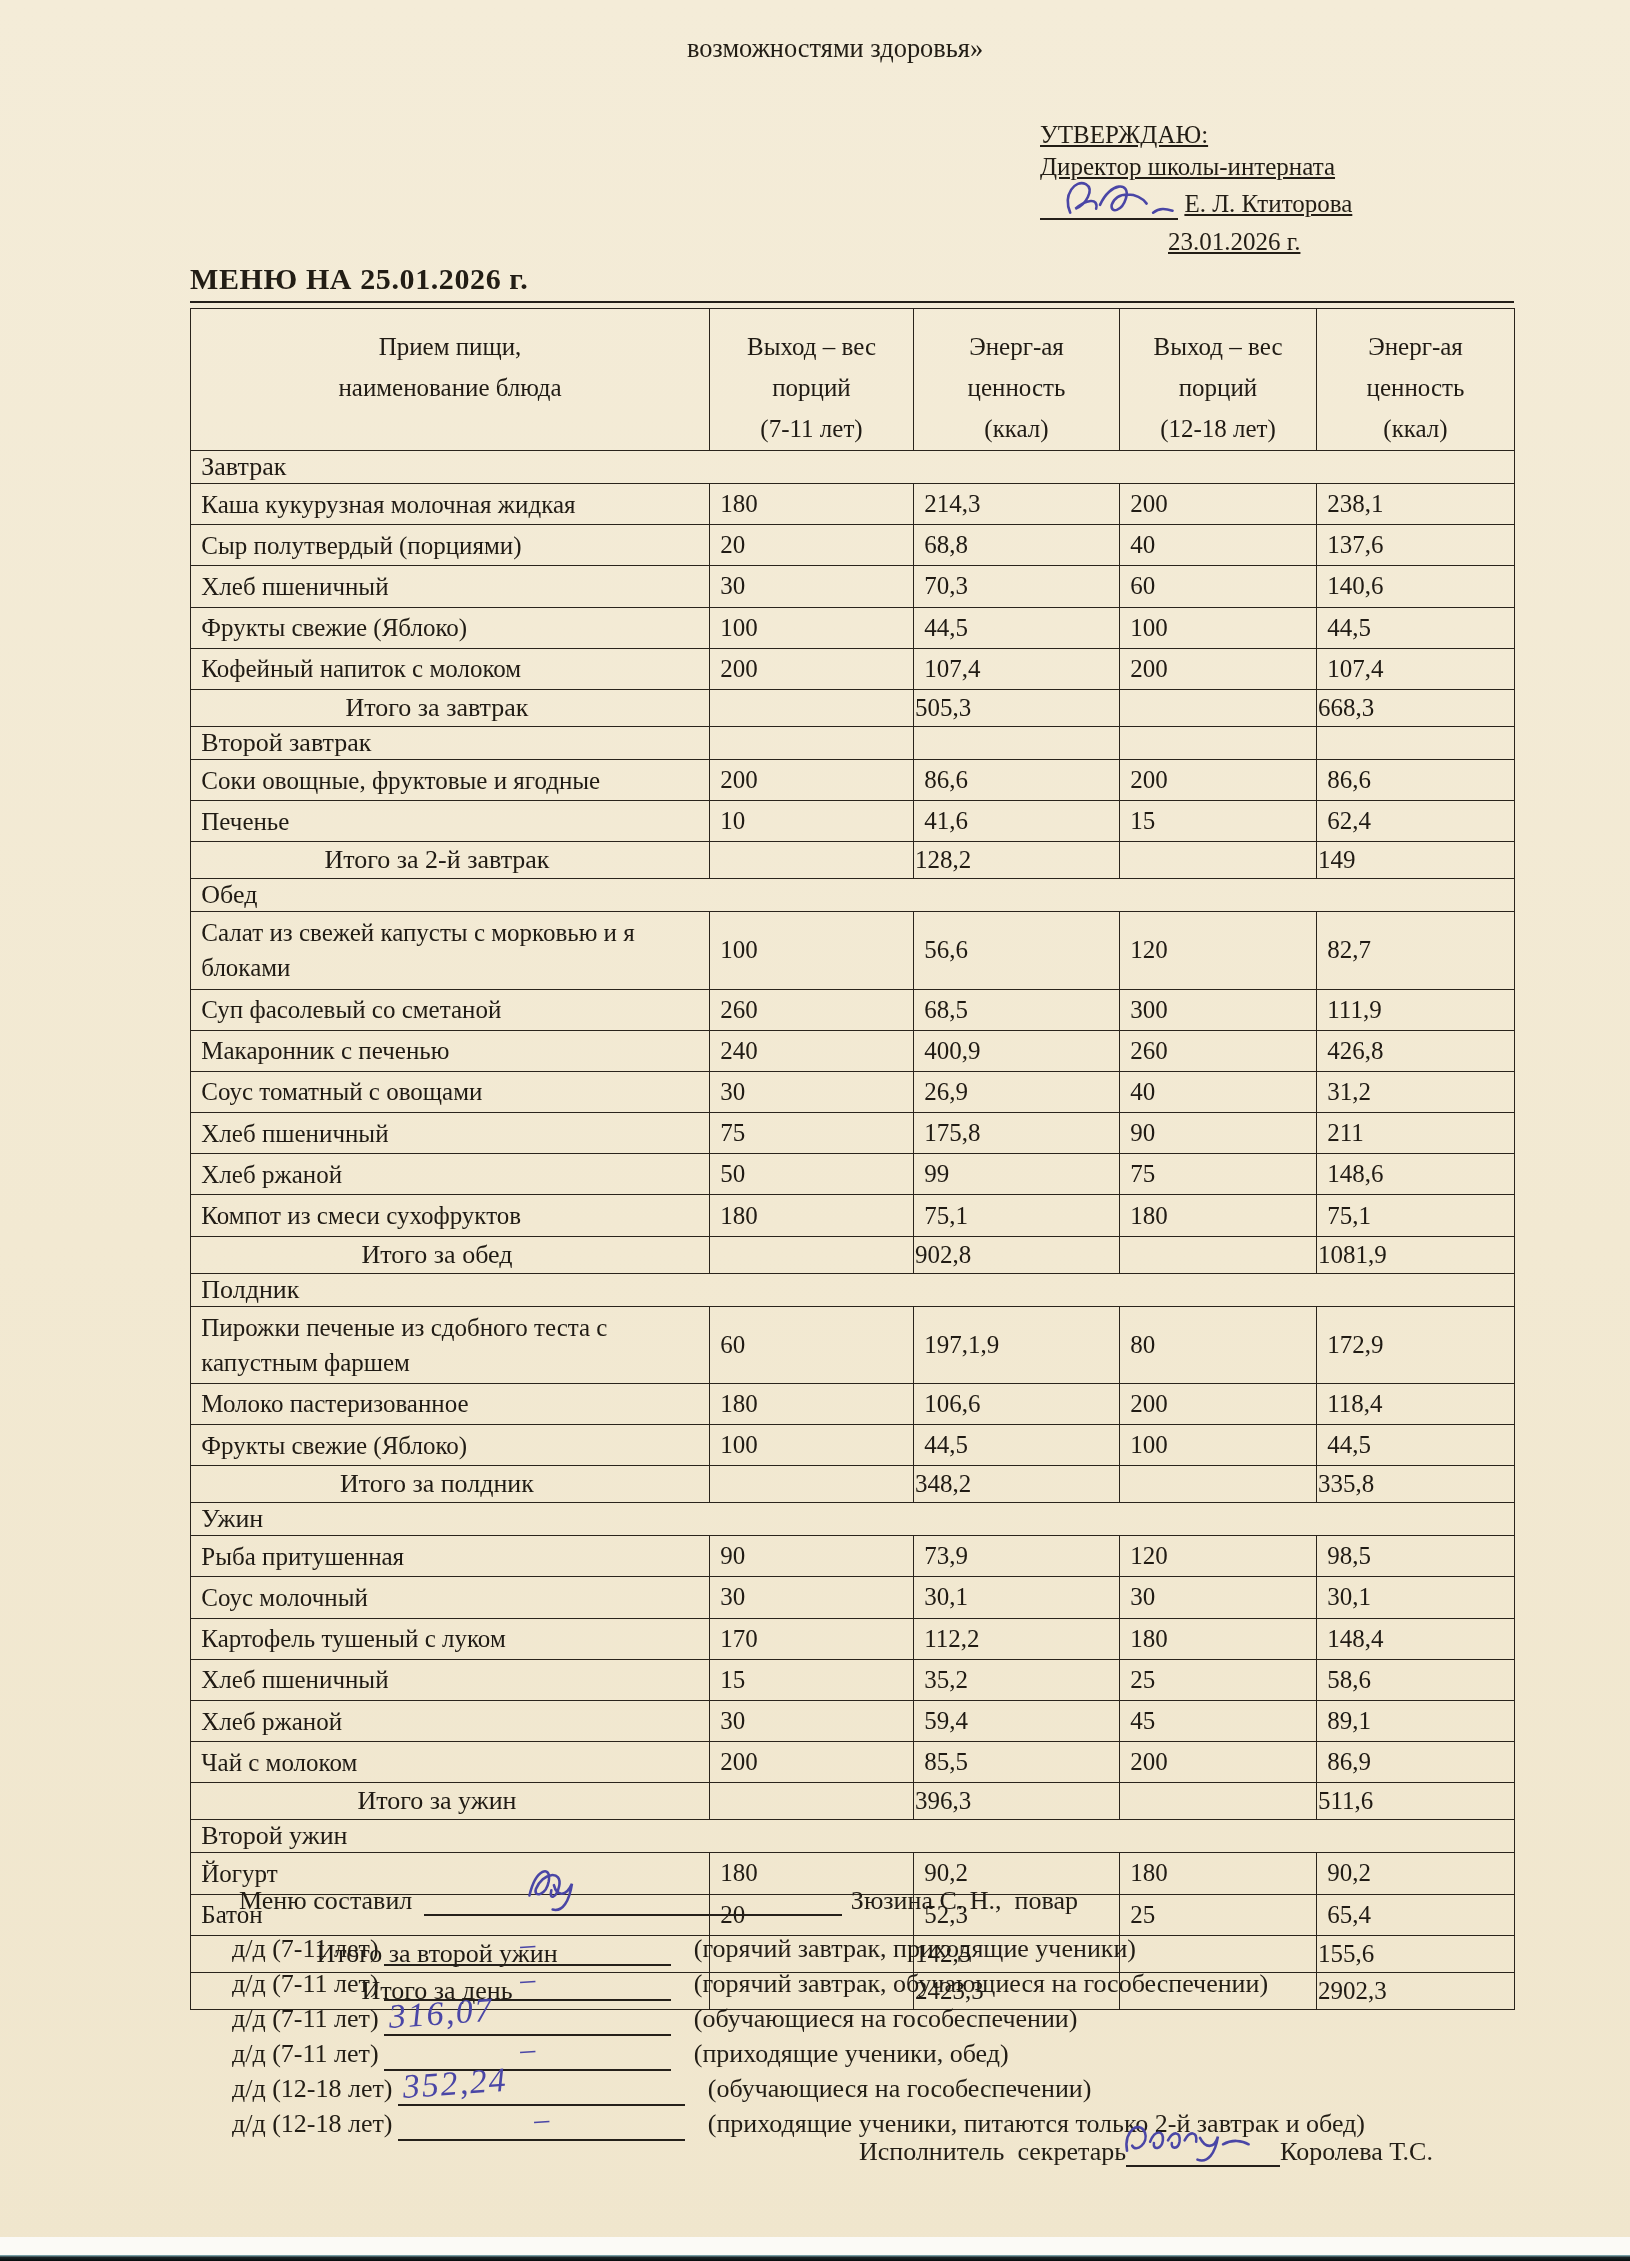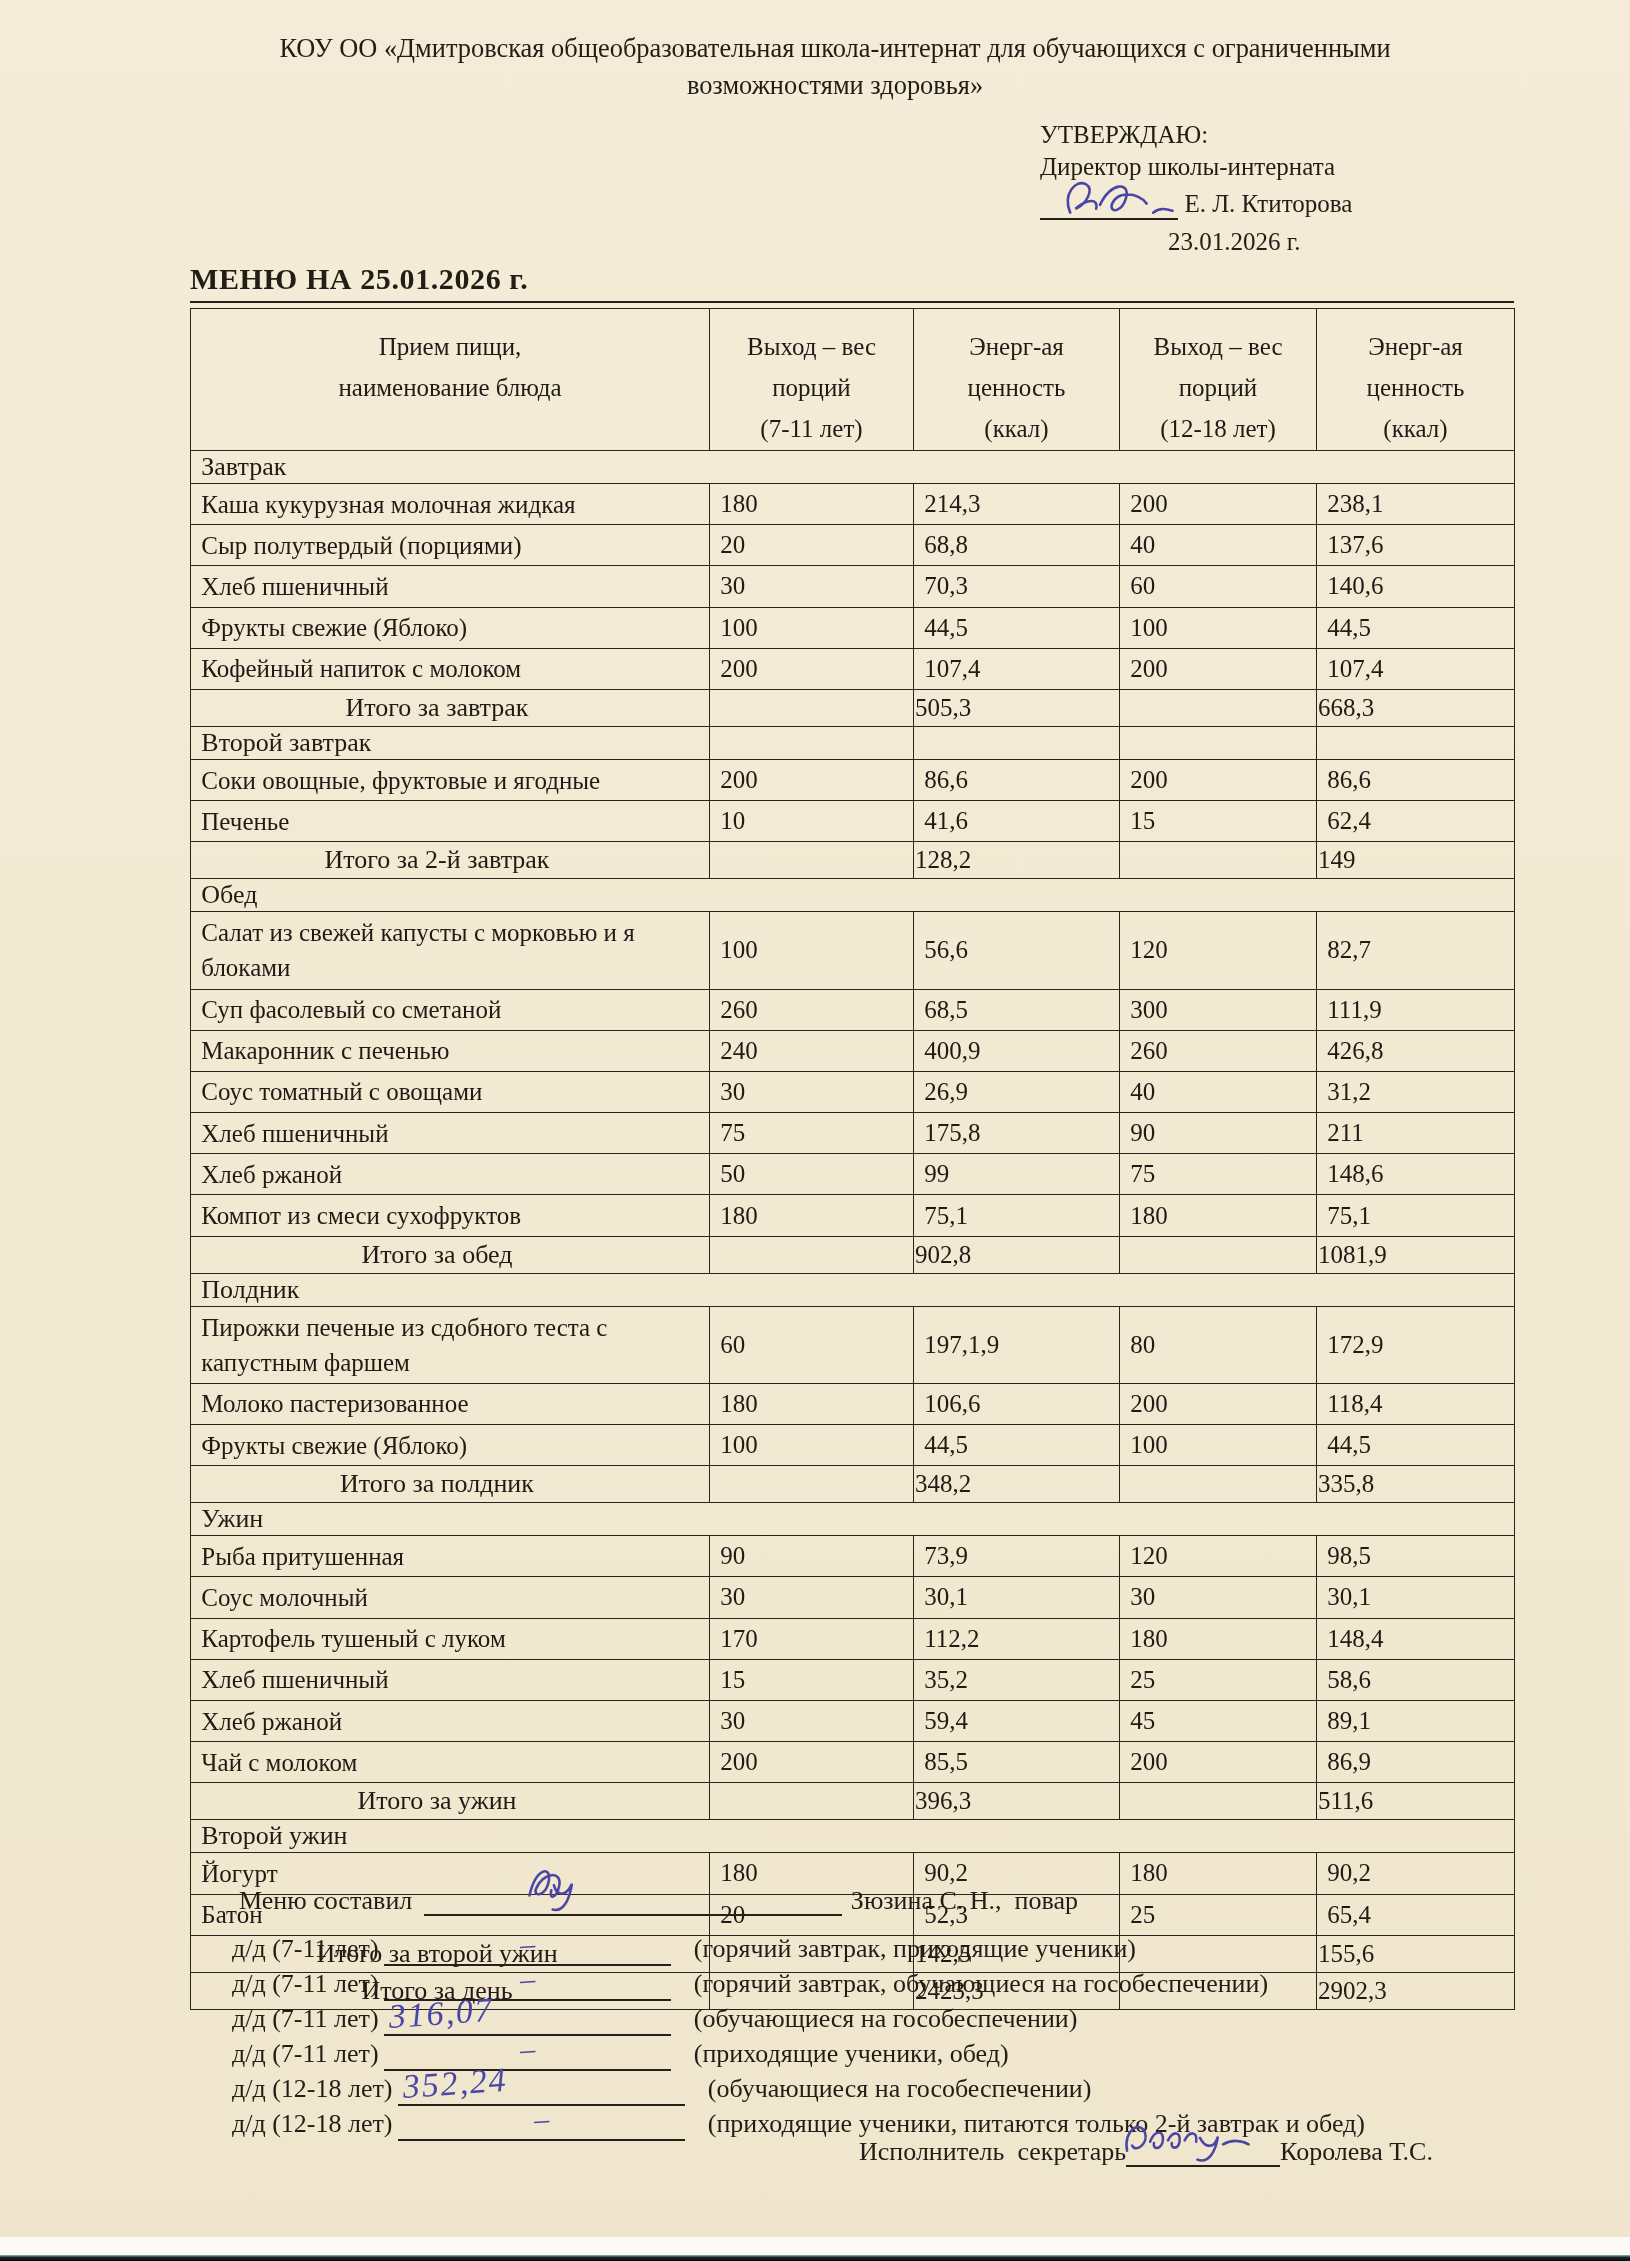--- a/index.html
+++ b/index.html
@@ -3,21 +3,21 @@
 <meta charset="utf-8">
 <style>
   html,body { margin:0; padding:0; background:#888; }
   .page {
     position:relative; width:1630px; height:2261px; overflow:hidden;
     background:linear-gradient(180deg,#f4ecd8 0%,#f2e9d2 55%,#f0e6cd 100%);
     font-family:"Liberation Serif", serif; color:#221d15;
   }
   .org-name { position:absolute; left:187px; top:30px; width:1296px; text-align:center;
               font-size:26.4px; line-height:37px; }
-  .approve { position:absolute; left:1040px; top:119px; font-size:25px; line-height:32px; }
+  .approve { position:absolute; left:1040px; top:119px; font-size:25px; line-height:32px;text-decoration:underline; }
   .approve .sig-row { position:relative; height:40px; margin-top:2.6px; white-space:nowrap; }
   .sig-underline { display:inline-block; width:138px; height:32px; border-bottom:2.6px solid #25201a;
                    position:relative; vertical-align:bottom; margin-right:6.4px; }
   .sig-underline svg { position:absolute; left:15.5px; bottom:-9px; overflow:visible; }
   .approve-date { margin-left:128px; }
   .menu-title { position:absolute; left:190px; top:262px; width:1324px; 
                 font-weight:bold; font-size:30px; letter-spacing:0.6px; }
   .top-rule { position:absolute; left:190px; top:301px; width:1324px; height:1.9px; background:#241f18; }
   table.menu-table { position:absolute; left:190px; top:308px; width:1324px;
                      border-collapse:collapse; table-layout:fixed; font-size:25px; color:#201b14; }
@@ -53,21 +53,20 @@
   .scan-white { position:absolute; left:0; top:2237px; width:1630px; height:18px; background:#fbfaf6; }
   .scan-dark  { position:absolute; left:0; top:2255px; width:1630px; height:6.4px;
                 background:linear-gradient(180deg,#8fbec6 0%,#1a2426 40%,#070c0d 100%); }
 </style>
 </head>
 <body>
 
 <div class="page">
 
   <div class="org-name">
-    <div>КОУ ОО «Дмитровская общеобразовательная школа-интернат для обучающихся с ограниченными</div>
     <div>возможностями здоровья»</div>
   </div>
 
   <div class="approve">
     <div>УТВЕРЖДАЮ:</div>
     <div>Директор школы-интерната</div>
     <div class="sig-row">
       <span class="sig-underline">
         <svg width="123" height="52" viewBox="0 0 190 80">
           <g fill="none" stroke="#4a46a6" stroke-width="4" stroke-linecap="round">

